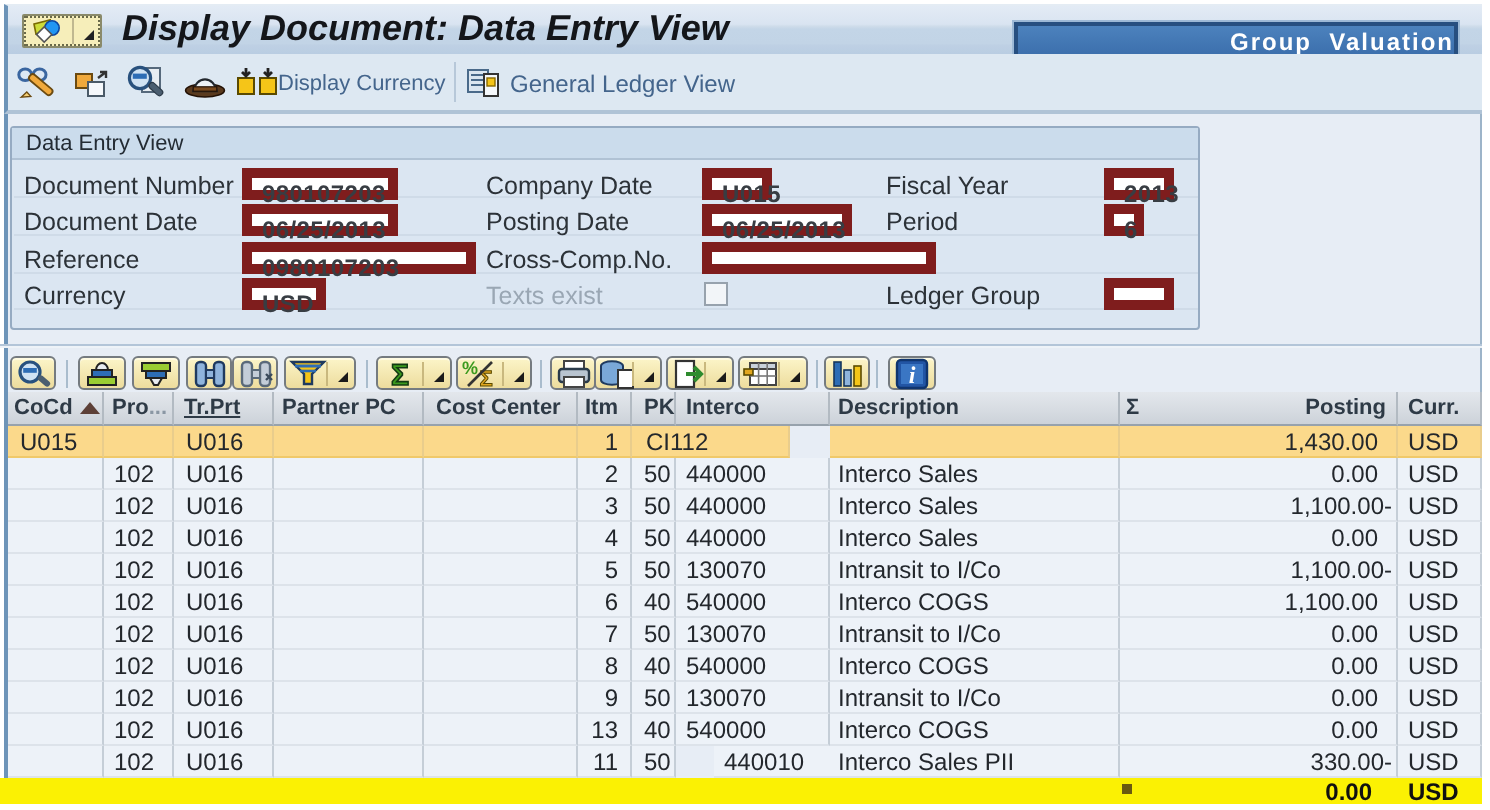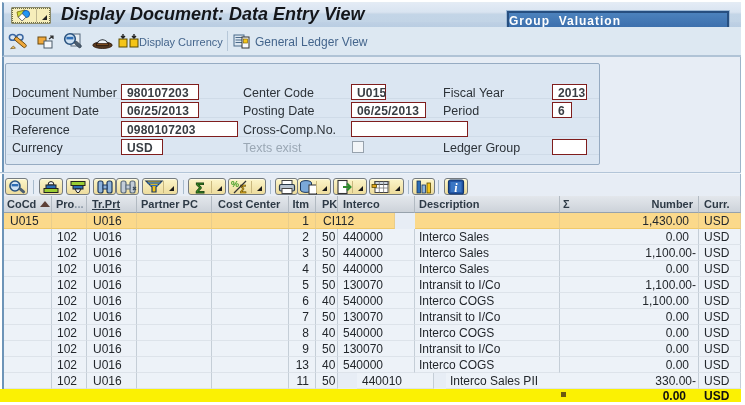--- a/index.html
+++ b/index.html
@@ -2,29 +2,29 @@
 <html><head><meta charset="utf-8"><style>*{margin:0;padding:0;box-sizing:border-box}
 html,body{width:745px;height:405px;background:#fff;font-family:"Liberation Sans",sans-serif;position:relative;overflow:hidden}
 .abs{position:absolute}
 #titlebar{left:2px;top:2px;width:739px;height:25px;
  background:linear-gradient(180deg,#e3ebf5 0%,#d9e4f1 38%,#cfdcea 42%,#c3d5e7 48%,#c2d4e6 78%,#bed0e4 82%,#b9cde2 100%);
  border-left:2px solid #6d94b8;border-top:1px solid #e4ecf4}
 #title{left:61px;top:4px;font-size:18px;font-weight:bold;font-style:italic;color:#14161a;white-space:nowrap}
 #objbtn{left:11px;top:7px;width:40px;height:17px;background:#f6eeba;border:1px solid #8a8a6a;outline:1px dotted #6a6a4a;outline-offset:-2px;border-radius:1px}
 #objbtn .dd{position:absolute;right:3px;bottom:3px;width:0;height:0;border-left:5px solid transparent;border-bottom:5px solid #222}
 #objbtn .vsep{position:absolute;right:13px;top:1px;width:1px;height:13px;background:#c0b890}
-#gvbtn{left:507px;top:11px;width:222px;height:20px;background:linear-gradient(180deg,#4c82bd,#3a6dab);border:2px solid #274f80;box-shadow:0 0 0 1px #9db9d6;color:#fff;font-weight:bold;font-size:12px;text-align:left;line-height:17px;letter-spacing:1px}
+#gvbtn{left:507px;top:11px;width:222px;height:20px;background:linear-gradient(180deg,#4c82bd,#3a6dab);border:2px solid #274f80;box-shadow:0 0 0 1px #9db9d6;color:#fff;font-weight:bold;font-size:12px;text-align:right;line-height:17px;letter-spacing:1px}
 #toolbar{left:2px;top:27px;width:739px;height:30px;background:#dde8f2;border-left:2px solid #6d94b8;border-bottom:2px solid #b0c3d6}
 .ttxt{font-size:11px;color:#44658c;white-space:nowrap}
 #content{left:2px;top:57px;width:739px;height:345px;background:#e7edf5;border-left:2px solid #6d94b8;border-right:1px solid #9db4c9}
 #gbox{left:5px;top:63px;width:595px;height:102px;background:#dbe6f2;border:1px solid #96abc2;border-radius:2px}
 #gbox h3{position:absolute;left:0;top:0;width:100%;height:16px;background:#cbdcec;border-bottom:1px solid #b0c2d4;font-size:11px;font-weight:normal;color:#232b33;padding:2px 0 0 7px}
 .frow{position:absolute;left:1px;width:592px;height:18px;border-bottom:1px solid #cfdbe8}
 .lbl{font-size:12.5px;color:#2c3238;white-space:nowrap}
-.fld{height:16px;background:#fff;border:1px solid #7f1d1d;font-size:12px;font-weight:bold;color:#383d43;padding:1px 0 0 5px;white-space:nowrap;letter-spacing:0.2px}
+.fld{height:16px;background:#fff;border:5px solid #7f1d1d;font-size:12px;font-weight:bold;color:#383d43;padding:1px 0 0 5px;white-space:nowrap;letter-spacing:0.2px}
 .dis{color:#9aa7b4}
 .cb{width:12px;height:12px;background:#f2f5f8;border:1px solid #97a2ad}
 #sep2{left:0;top:172px;width:741px;height:2px;background:#b3c5d8;border-bottom:1px solid #eef3f8}
 .tb{position:absolute;top:178px;height:17px;background:linear-gradient(180deg,#fcf5c9,#eddc9d);border:1px solid #757b80;border-radius:3px;box-shadow:inset 0 1px 0 #fffbe2}
 .tb .dd{position:absolute;right:3px;bottom:3px;width:0;height:0;border-left:5px solid transparent;border-bottom:5px solid #1a1a1a}
 .tb .ddsep{position:absolute;right:13px;top:2px;width:1px;height:12px;background:#c9b87e}
 .tsep{position:absolute;top:180px;width:1px;height:14px;background:#a9bccd}
 .hdr{position:absolute;top:0;height:17px;background:linear-gradient(180deg,#e3e7ec 0,#d6dbe1 60%,#ccd2d9 100%);border-right:1px solid #b2bac2;border-bottom:1px solid #97a2ac;font-size:11px;font-weight:bold;color:#2e3a46;padding-top:2px;white-space:nowrap}
 .row{position:absolute;left:0;height:16px;font-size:12px;color:#23272c;white-space:nowrap}
 .c{position:absolute;top:0;height:16px;background:#edf2f8;border-right:1px solid #c5ced7;border-bottom:1px solid #dde3ea;padding-top:1px}
@@ -82,28 +82,29 @@
     <line x1="2.5" y1="7" x2="9.5" y2="7" stroke="#4a6a8a" stroke-width="1"></line>
     <line x1="2.5" y1="9.5" x2="9.5" y2="9.5" stroke="#4a6a8a" stroke-width="1"></line>
     <rect x="9" y="4" width="7" height="11" fill="#f5f8fb" stroke="#333" stroke-width="1"></rect>
     <rect x="10.5" y="6" width="4" height="4" fill="#f5c518" stroke="#8a6a00" stroke-width="0.7"></rect>
   </svg>
 <div class="abs ttxt" style="left:255px;top:35px;font-size:12px">General Ledger View</div>
 
 <div class="abs" id="content"></div>
 
 <div class="abs" id="gbox">
+ <h3>Data Entry View</h3>
  <div class="frow" style="top:17px"></div>
  <div class="frow" style="top:36px"></div>
  <div class="frow" style="top:55px"></div>
  <div class="frow" style="top:73px"></div>
 </div>
 <div class="abs lbl" style="left:12px;top:86px">Document Number</div>
 <div class="abs fld" style="left:121px;top:84px;width:78px">980107203</div>
-<div class="abs lbl" style="left:243px;top:86px">Center Code</div>
+<div class="abs lbl" style="left:243px;top:86px">Company Date</div>
 <div class="abs fld" style="left:351px;top:84px;width:35px">U015</div>
 <div class="abs lbl" style="left:443px;top:86px">Fiscal Year</div>
 <div class="abs fld" style="left:552px;top:84px;width:35px">2013</div>
 <div class="abs lbl" style="left:12px;top:104px">Document Date</div>
 <div class="abs fld" style="left:121px;top:102px;width:78px">06/25/2013</div>
 <div class="abs lbl" style="left:243px;top:104px">Posting Date</div>
 <div class="abs fld" style="left:351px;top:102px;width:75px">06/25/2013</div>
 <div class="abs lbl" style="left:443px;top:104px">Period</div>
 <div class="abs fld" style="left:552px;top:102px;width:20px">6</div>
 <div class="abs lbl" style="left:12px;top:123px">Reference</div>
@@ -238,21 +239,21 @@
 <div class="abs hdr" style="left:52px;top:196px;width:35px;padding-left:4px;">Pro<span style="color:#8a97a4">...</span></div>
 <div class="abs hdr" style="left:87px;top:196px;width:50px;padding-left:5px;text-decoration:underline;">Tr.Prt</div>
 <div class="abs hdr" style="left:137px;top:196px;width:75px;padding-left:4px;">Partner PC</div>
 <div class="abs hdr" style="left:212px;top:196px;width:77px;padding-left:6px;">Cost Center</div>
 <div class="abs hdr" style="left:289px;top:196px;width:27px;padding-right:6px;text-align:right;">Itm</div>
 <div class="abs hdr" style="left:316px;top:196px;width:22px;padding-left:6px;">PK</div>
 <div class="abs hdr" style="left:338px;top:196px;width:77px;padding-left:5px;">Interco</div>
 <div class="abs hdr" style="left:415px;top:196px;width:145px;padding-left:4px;">Description</div>
 <div class="abs hdr" style="left:560px;top:196px;width:139px;">
     <span style="font-weight:bold;position:absolute;left:3px;top:2px">Σ</span>
-    <span style="position:absolute;right:5px;top:2px">Number</span>
+    <span style="position:absolute;right:5px;top:2px">Posting</span>
   </div>
 <div class="abs hdr" style="left:699px;top:196px;width:42px;padding-left:5px;">Curr.</div>
 <div class="abs" style="left:40px;top:201px;width:0;height:0;border-left:5px solid transparent;border-right:5px solid transparent;border-bottom:6px solid #5d4037"></div>
 <div class="abs row yel" style="top:213px">
     <div class="c" style="left:4px;width:48px;padding-left:6px;">U015</div>
     <div class="c" style="left:52px;width:35px;padding-right:9px;text-align:right;"></div>
     <div class="c" style="left:87px;width:50px;padding-left:6px;">U016</div>
     <div class="c" style="left:137px;width:75px;padding-left:6px;"></div>
     <div class="c" style="left:212px;width:77px;padding-left:6px;"></div>
     <div class="c" style="left:289px;width:27px;padding-right:6px;text-align:right;">1</div>
@@ -381,21 +382,21 @@
   </div>
 <div class="abs row" style="top:373px">
     <div class="c" style="left:4px;width:48px;padding-left:6px;"></div>
     <div class="c" style="left:52px;width:35px;padding-right:9px;text-align:right;">102</div>
     <div class="c" style="left:87px;width:50px;padding-left:6px;">U016</div>
     <div class="c" style="left:137px;width:75px;padding-left:6px;"></div>
     <div class="c" style="left:212px;width:77px;padding-left:6px;"></div>
     <div class="c" style="left:289px;width:27px;padding-right:6px;text-align:right;">11</div>
     <div class="c" style="left:316px;width:22px;padding-left:6px;">50</div>
     <div class="c" style="left:338px;width:77px;padding-left:5px;margin-left:19px;">440010</div>
-    <div class="c" style="left:415px;width:145px;padding-left:4px;margin-left:31px;">Interco Sales PII</div>
+    <div class="c" style="left:415px;width:145px;padding-left:4px;">Interco Sales PII</div>
     <div class="c" style="left:560px;width:139px;padding-right:2px;text-align:right;">330.00-</div>
     <div class="c" style="left:699px;width:42px;padding-left:5px;">USD</div>
   </div>
 <div class="abs tot" style="top:389px">
     <span style="position:absolute;left:561px;top:3px;width:5px;height:5px;background:#6a5a10"></span>
     <span style="position:absolute;right:55px;top:0px">0.00</span>
     <span style="position:absolute;left:704px;top:0px">USD</span>
   </div>
 
 </body></html>

